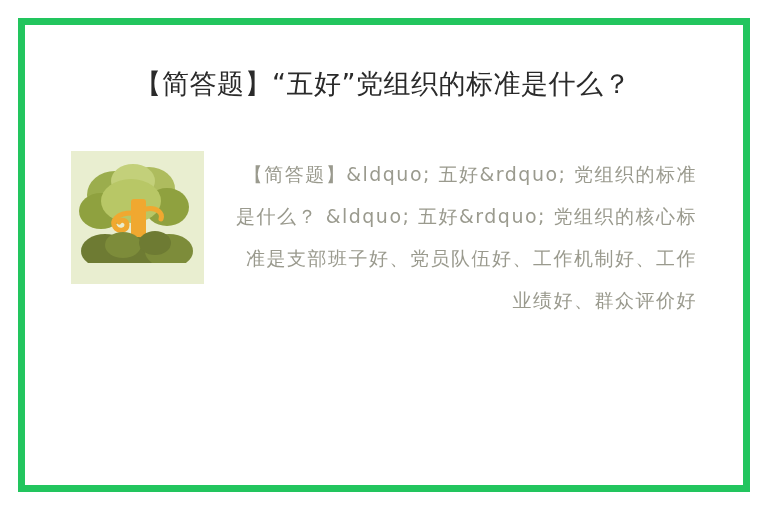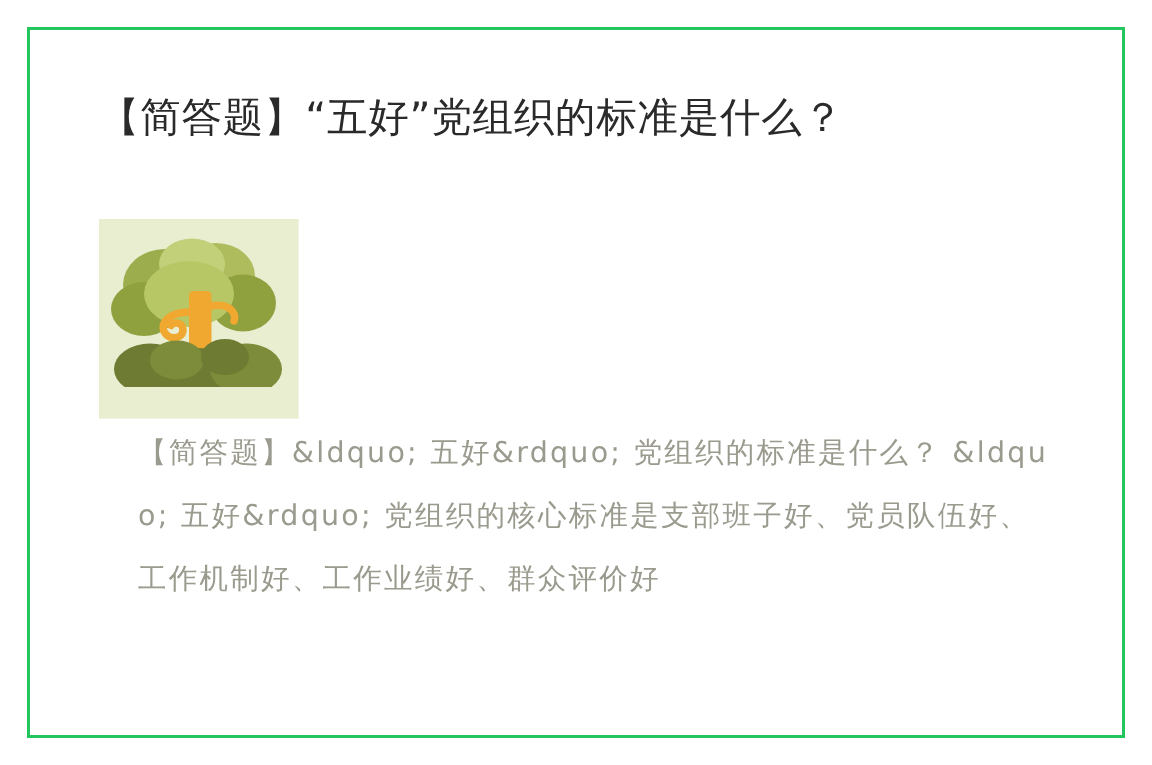--- a/index.html
+++ b/index.html
@@ -19,22 +19,23 @@
     height: 510px;
     background: #ffffff;
     box-sizing: border-box;
     padding: 18px;
   }
   .inner-frame {
     position: relative;
     width: 100%;
     height: 100%;
     box-sizing: border-box;
-    border: 2px solid #22c55e;
+    border: 7px solid #22c55e;
     background: #ffffff;
+    text-align: right;
   }
   .content {
     position: absolute;
     left: 46px;
     top: 38px;
     right: 46px;
     bottom: 10px;
   }
   .title {
     font-family: "DejaVu Sans", "Liberation Sans", sans-serif;
@@ -43,21 +44,20 @@
     color: #2a2a2a;
     letter-spacing: 0.5px;
     font-weight: 400;
     width: 560px;
   }
   .body-area {
     position: relative;
     margin-top: 47px;
     display: flex;
     align-items: flex-start;
-    flex-direction: column;
   }
   .thumb {
     flex: 0 0 auto;
     width: 133px;
     height: 133px;
     background: #e9eed0;
     position: relative;
     overflow: hidden;
   }
   .thumb svg {

